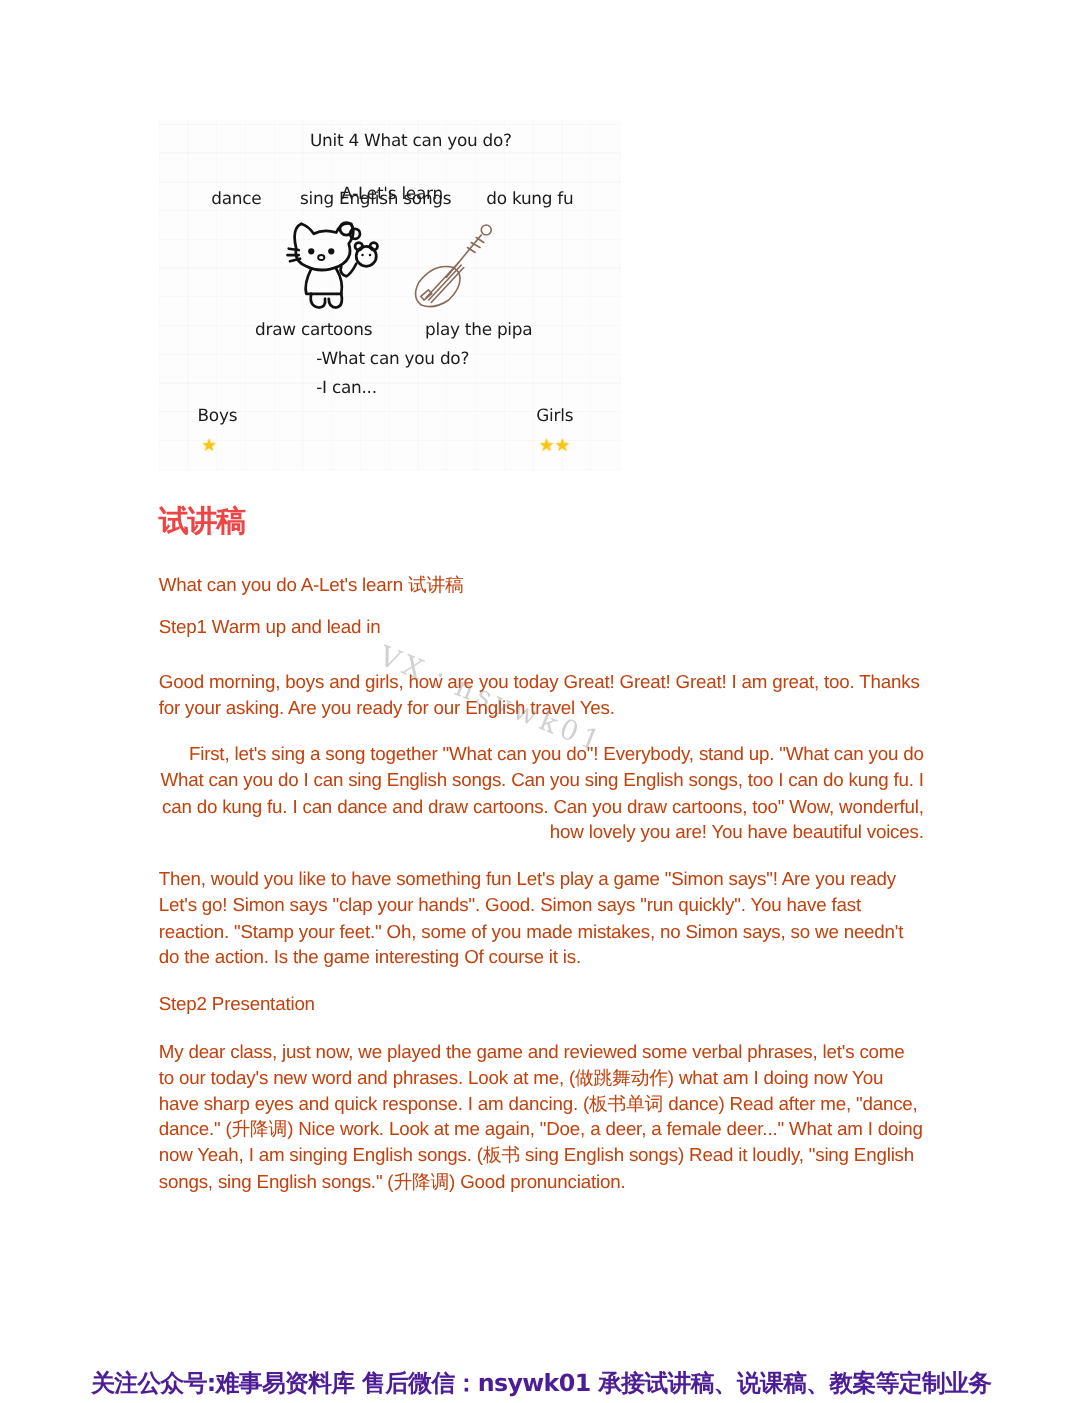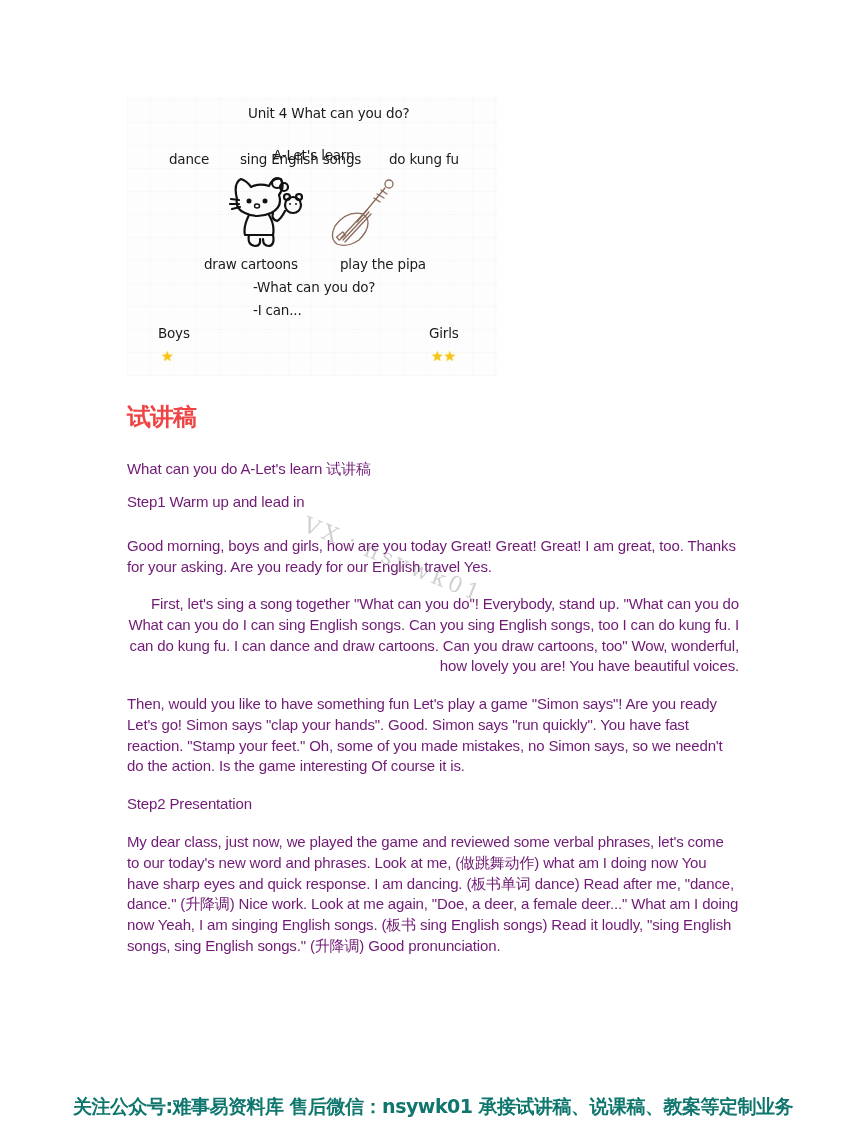--- a/index.html
+++ b/index.html
@@ -14,28 +14,28 @@
                #fdfdfd; }
     .slide .t { position: absolute; font-size: 13.5px; color: #1b1b1b; white-space: nowrap;
                 font-family: "DejaVu Sans", sans-serif; letter-spacing: -0.2px; }
     .star { position: absolute; font-size: 14px; color: #f5c518; line-height: 1;
             text-shadow: 0 0 2px #ffd95a; }
 
     
     .heading { position: absolute; left: 127px; top: 401px; font-size: 24px; font-weight: bold;
                font-family: "DejaVu Sans", sans-serif; color: #ef4444; letter-spacing: -1px; }
     .p { position: absolute; left: 127px; width: 612px; font-size: 15px; line-height: 20.8px;
-         color: #701a75; font-family: "Liberation Sans", sans-serif; letter-spacing: -0.15px; }
+         color: #c2410c; font-family: "Liberation Sans", sans-serif; letter-spacing: -0.15px; }
 
     .watermark { position: absolute; left: 310px; top: 510px; font-size: 22px; color: rgba(120,120,120,0.35);
                  font-family: "DejaVu Serif", serif; transform: rotate(22deg); transform-origin: left top;
                  letter-spacing: 4px; pointer-events: none; white-space: nowrap; }
 
     .footer { position: absolute; left: 0; top: 1094px; width: 866px; text-align: center;
-              font-size: 19px; font-weight: bold; color: #0f766e; white-space: nowrap;
+              font-size: 19px; font-weight: bold; color: #4c1d95; white-space: nowrap;
               font-family: "DejaVu Sans", sans-serif; letter-spacing: -0.5px; }
   </style>
 </head>
 <body>
 
 <div class="slide">
   <span class="t" style="left:109px; top:9px;margin-left:12px;">Unit 4 What can you do?</span>
   <span class="t" style="left:146px; top:32px;margin-top:19px;">A-Let's learn</span>
   <span class="t" style="left:42px; top:55px;">dance</span>
   <span class="t" style="left:113px; top:55px;">sing English songs</span>

